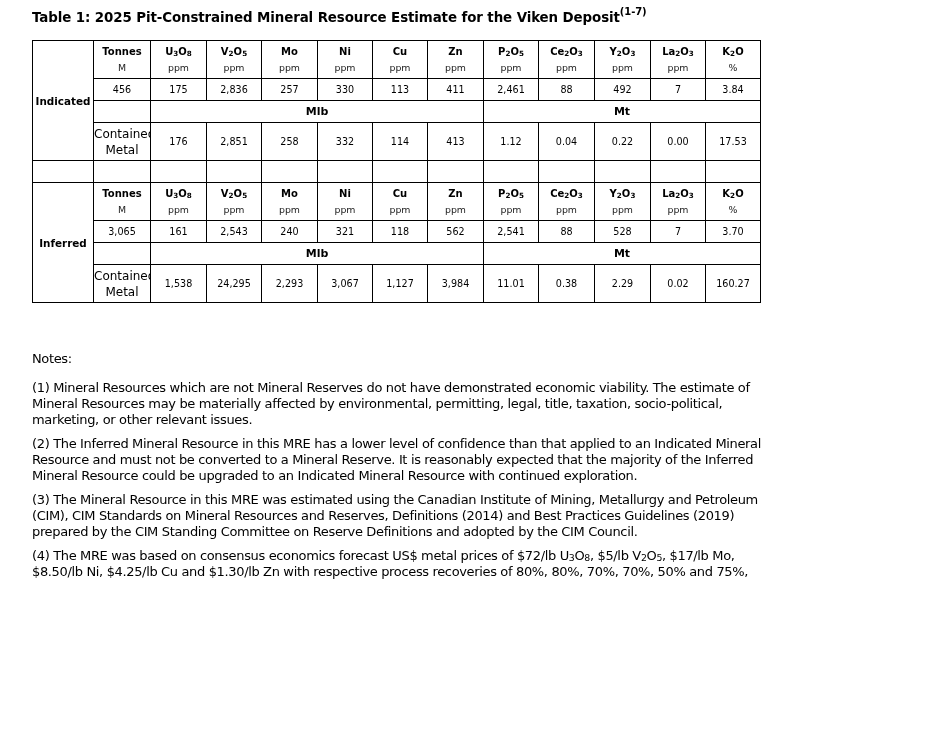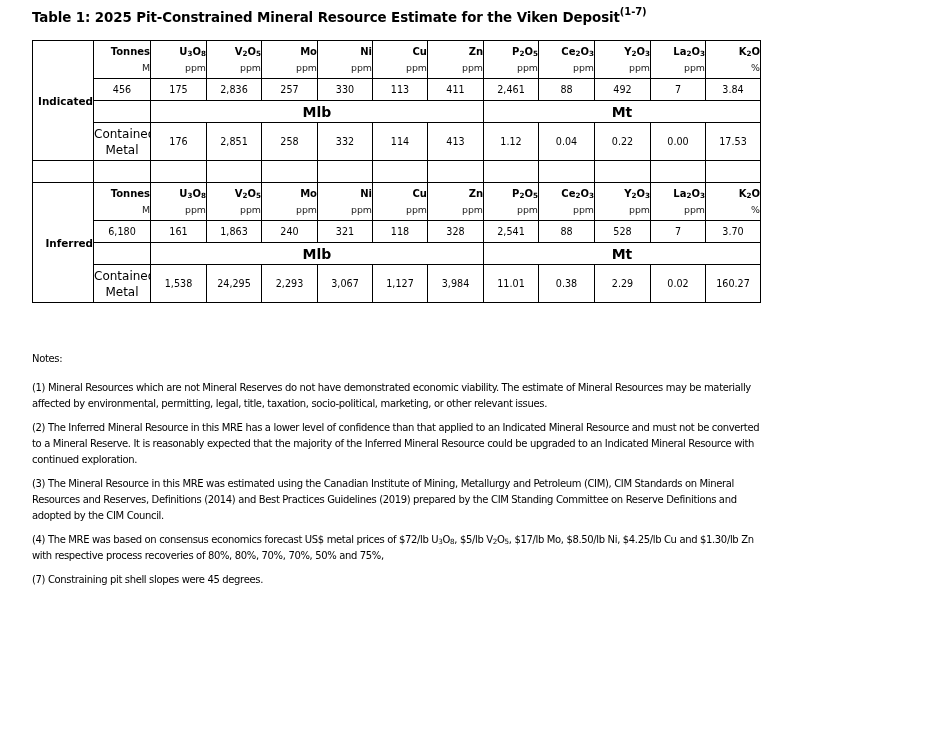--- a/index.html
+++ b/index.html
@@ -19,30 +19,30 @@
     width: 728px;
     font-family: "DejaVu Sans", sans-serif; font-size: 9.6px;
   }
   table.mre td {
     border: 1px solid #000; text-align: center; vertical-align: middle;
     padding: 0; line-height: 16px; overflow: hidden;
   }
   td.cat { font-weight: bold; font-size: 10.4px; margin-top: 35px; }
   td.hdr b { font-weight: bold; font-size: 10px; }
   td.hdr span.unit { display: block; font-size: 9.4px; color: #222; }
-  td.unitlabel { font-weight: bold; font-size: 14px; }
-  tr.r-hdr td { height: 37px; text-align: right; }
+  td.unitlabel { font-weight: bold; font-size: 11px; }
+  tr.r-hdr td { height: 37px; }
   tr.r-val td { height: 21px; }
   tr.r-unit td { height: 21px; }
   tr.r-cont td { height: 37px; }
   tr.r-blank td { height: 21px; }
   td.lbl { font-size: 12px; line-height: 16px; }
   .notes {
     position: absolute; left: 32px; top: 351px; width: 735px;
-    font-family: "DejaVu Sans", sans-serif; font-size: 10px; line-height: 16px;
+    font-family: "DejaVu Sans", sans-serif; font-size: 13px; line-height: 16px;
     letter-spacing: -0.35px;
   }
   .notes p { margin: 0 0 8px 0; }
   .notes p.head { margin-bottom: 13px; }
   sub.c { font-size: 0.72em; vertical-align: -0.15em; line-height: 0; }
 </style>
 </head>
 <body>
 
 <div class="title"><span>Table 1: 2025 Pit-Constrained Mineral Resource Estimate for the Viken Deposit</span><sup>(1-7)</sup></div>
@@ -136,27 +136,27 @@
         <td class="hdr"><b>Ni</b><span class="unit">ppm</span></td>
         <td class="hdr"><b>Cu</b><span class="unit">ppm</span></td>
         <td class="hdr"><b>Zn</b><span class="unit">ppm</span></td>
         <td class="hdr"><b>P<sub class="c">2</sub>O<sub class="c">5</sub></b><span class="unit">ppm</span></td>
         <td class="hdr"><b>Ce<sub class="c">2</sub>O<sub class="c">3</sub></b><span class="unit">ppm</span></td>
         <td class="hdr"><b>Y<sub class="c">2</sub>O<sub class="c">3</sub></b><span class="unit">ppm</span></td>
         <td class="hdr"><b>La<sub class="c">2</sub>O<sub class="c">3</sub></b><span class="unit">ppm</span></td>
         <td class="hdr"><b>K<sub class="c">2</sub>O</b><span class="unit">%</span></td>
       </tr>
       <tr class="r-val">
-        <td>6,180</td>
+        <td>3,065</td>
         <td>161</td>
-        <td>1,863</td>
+        <td>2,543</td>
         <td>240</td>
         <td>321</td>
         <td>118</td>
-        <td>328</td>
+        <td>562</td>
         <td>2,541</td>
         <td>88</td>
         <td>528</td>
         <td>7</td>
         <td>3.70</td>
       </tr>
       <tr class="r-unit">
         <td></td>
         <td class="unitlabel" colspan="6">Mlb</td>
         <td class="unitlabel" colspan="5">Mt</td>
@@ -178,15 +178,14 @@
     </tbody>
 </table>
 
 <div class="notes">
   <p class="head">Notes:</p>
   <div id="notes-list">
       <p>(1) Mineral Resources which are not Mineral Reserves do not have demonstrated economic viability. The estimate of Mineral Resources may be materially affected by environmental, permitting, legal, title, taxation, socio-political, marketing, or other relevant issues.</p>
       <p>(2) The Inferred Mineral Resource in this MRE has a lower level of confidence than that applied to an Indicated Mineral Resource and must not be converted to a Mineral Reserve. It is reasonably expected that the majority of the Inferred Mineral Resource could be upgraded to an Indicated Mineral Resource with continued exploration.</p>
       <p>(3) The Mineral Resource in this MRE was estimated using the Canadian Institute of Mining, Metallurgy and Petroleum (CIM), CIM Standards on Mineral Resources and Reserves, Definitions (2014) and Best Practices Guidelines (2019) prepared by the CIM Standing Committee on Reserve Definitions and adopted by the CIM Council.</p>
       <p>(4) The MRE was based on consensus economics forecast US$ metal prices of $72/lb U<sub class="c">3</sub>O<sub class="c">8</sub>, $5/lb V<sub class="c">2</sub>O<sub class="c">5</sub>, $17/lb Mo, $8.50/lb Ni, $4.25/lb Cu and $1.30/lb Zn with respective process recoveries of 80%, 80%, 70%, 70%, 50% and 75%,</p>
-      <p>(7) Constraining pit shell slopes were 45 degrees.</p>
     </div>
 </div>
 
 </body></html>

